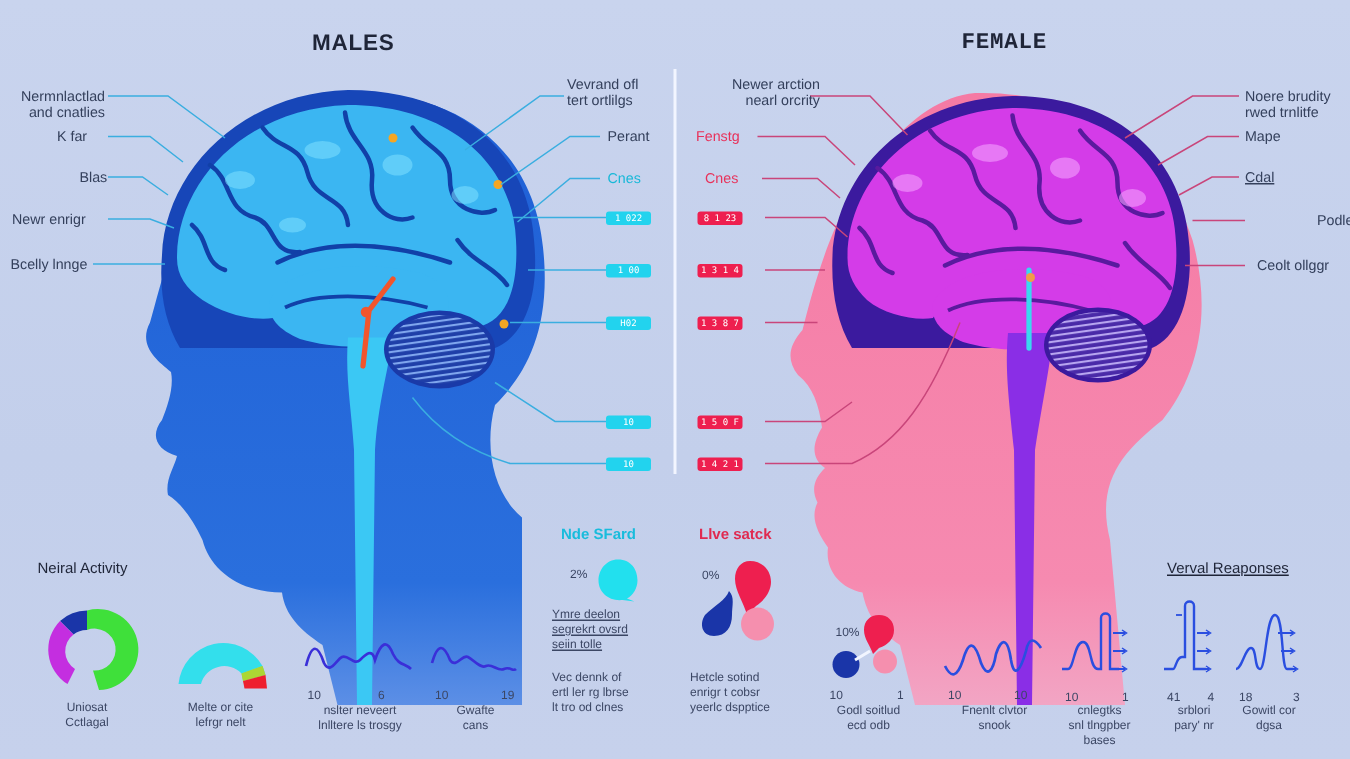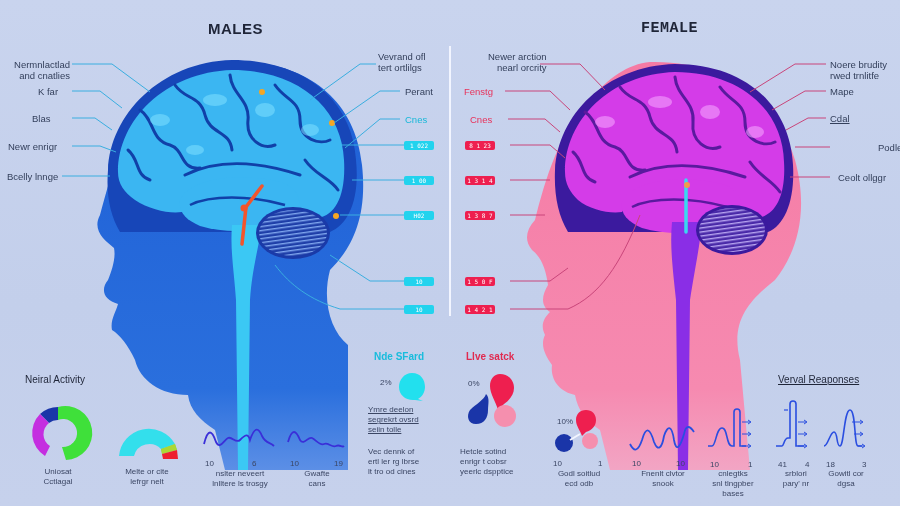--- a/index.html
+++ b/index.html
@@ -157,21 +157,21 @@
     <path d="M380,147 L345,147"></path>
     <path d="M380,177 L340,177"></path>
   </g>
 </svg>
 
 <div class="abs lbl" style="left:2px; top:59px; text-align:right; width:68px;">
   <div>Nermnlactlad</div>
   <div>and cnatlies</div>
 </div>
 <div class="abs lbl" style="left:38px; top:86px;">K  far</div>
-<div class="abs lbl" style="left:32px; top:113px;">Blas</div>
+<div class="abs lbl" style="left:53px; top:113px;">Blas</div>
 <div class="abs lbl" style="left:8px; top:141px;">Newr enrigr</div>
 <div class="abs lbl" style="left:7px; top:171px;">Bcelly lnnge</div>
 
 <div class="abs lbl" style="left:378px; top:51px;">
   <div>Vevrand ofl</div>
   <div>tert ortlilgs</div>
 </div>
 <div class="abs lbl" style="left:405px; top:86px;">Perant</div>
 <div class="abs lbl cyan" style="left:405px; top:114px;">Cnes</div>
 

